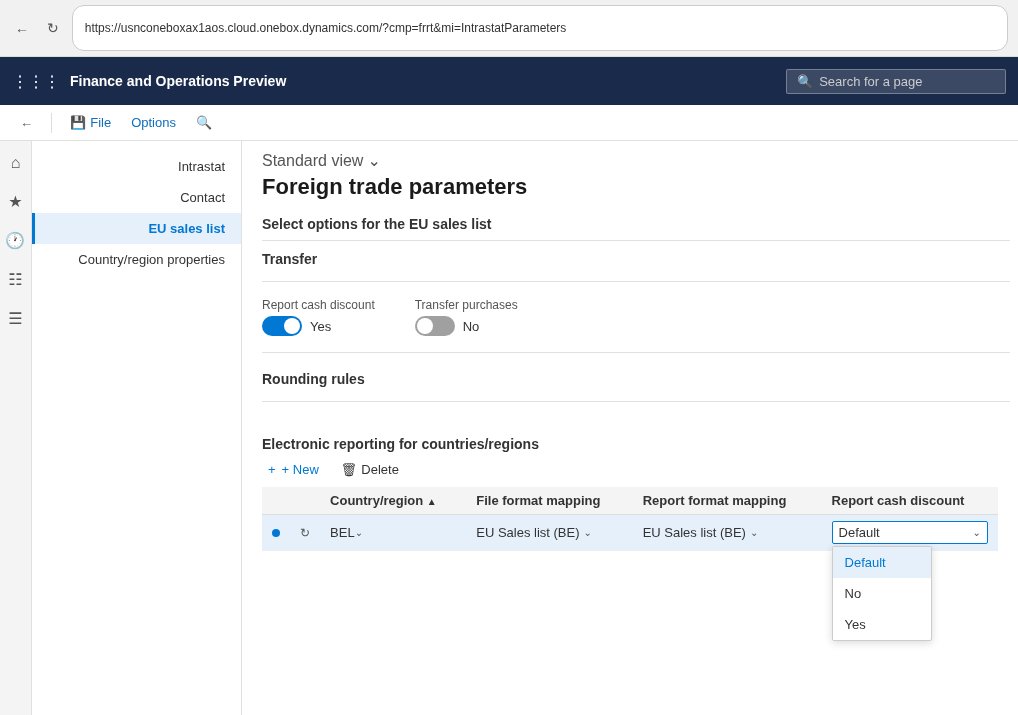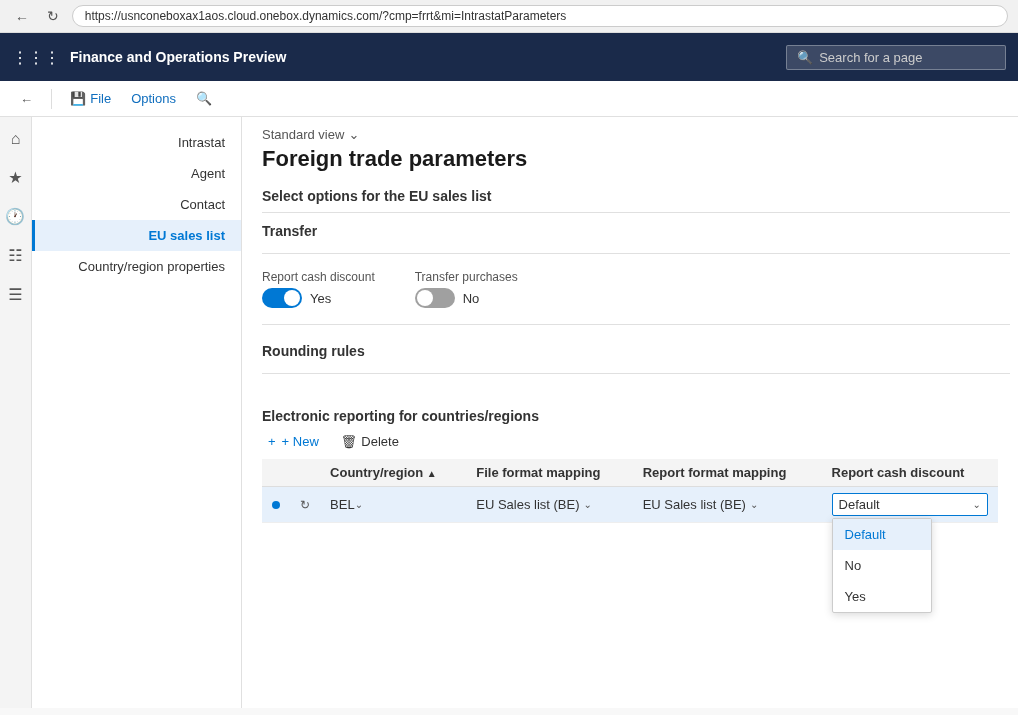--- a/index.html
+++ b/index.html
@@ -52,21 +52,21 @@
       cursor: pointer;
       font-size: 14px;
       color: #555;
       padding: 2px 5px;
     }
     .url-bar {
       flex: 1;
       background: #fff;
       border: 1px solid #ccc;
       border-radius: 12px;
-      padding: 3px 12px;
+      padding: 15px 12px;
       font-size: 12px;
       color: #333;
     }
 
     
     .toolbar {
       display: flex;
       align-items: center;
       background: #fff;
       padding: 6px 14px;
@@ -147,21 +147,21 @@
     .page-area {
       flex: 1;
       background: #fff;
       overflow-y: auto;
     }
     .page-header {
       padding: 10px 20px 6px 20px;
       background: #fff;
     }
     .standard-view {
-      font-size: 13px;
+      font-size: 16px;
       color: #555;
       display: flex;
       align-items: center;
       gap: 4px;
       cursor: pointer;
       margin-bottom: 4px;
     }
     .page-title {
       font-size: 22px;
       font-weight: 600;
@@ -359,21 +359,20 @@
     <span class="side-icon">★</span>
     <span class="side-icon">🕐</span>
     <span class="side-icon">☷</span>
     <span class="side-icon">☰</span>
   </div>
 
   <div class="content-wrapper">
 
     <div class="left-nav">
       <div class="nav-item">Intrastat</div>
-      <div class="nav-item">Agent</div>
       <div class="nav-item">Contact</div>
       <div class="nav-item active">EU sales list</div>
       <div class="nav-item">Country/region properties</div>
     </div>
 
     <div class="page-area">
 
       <div class="page-header">
         <div class="standard-view">
           <span>Standard view</span>

